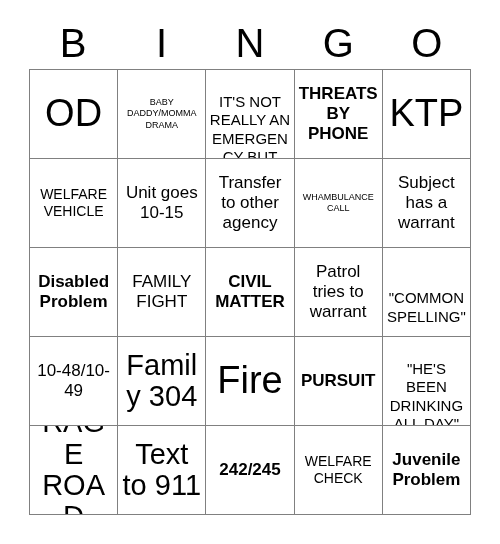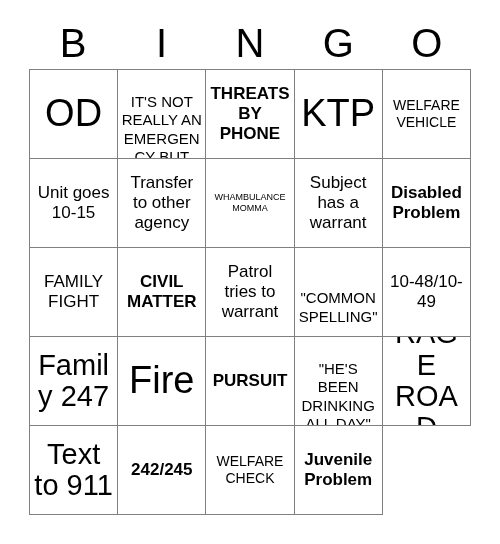--- a/index.html
+++ b/index.html
@@ -97,39 +97,42 @@
       <div class="header-letter">N</div>
       <div class="header-letter">G</div>
       <div class="header-letter">O</div>
     </div>
 
   <div id="bingo-grid">
       <div class="bingo-cell">
         <span class="cell-text fs-xxl">OD</span>
       </div>
       <div class="bingo-cell">
+        <span class="cell-text fs-xxs">BABY DADDY/MOMMA DRAMA</span>
+      </div>
+      <div class="bingo-cell">
         <span class="cell-text fs-xs">IT'S NOT REALLY AN EMERGENCY BUT</span>
       </div>
       <div class="bingo-cell">
         <span class="cell-text fs-md">THREATS BY PHONE</span>
       </div>
       <div class="bingo-cell">
         <span class="cell-text fs-xxl">KTP</span>
       </div>
       <div class="bingo-cell">
         <span class="cell-text fs-sm">WELFARE VEHICLE</span>
       </div>
       <div class="bingo-cell">
         <span class="cell-text fs-lg">Unit goes 10-15</span>
       </div>
       <div class="bingo-cell">
         <span class="cell-text fs-lg">Transfer to other agency</span>
       </div>
       <div class="bingo-cell">
-        <span class="cell-text fs-xxs">WHAMBULANCE MOMMA</span>
+        <span class="cell-text fs-xxs">WHAMBULANCE CALL</span>
       </div>
       <div class="bingo-cell">
         <span class="cell-text fs-lg">Subject has a warrant</span>
       </div>
       <div class="bingo-cell">
         <span class="cell-text fs-md">Disabled Problem</span>
       </div>
       <div class="bingo-cell">
         <span class="cell-text fs-lg">FAMILY FIGHT</span>
       </div>
@@ -139,21 +142,21 @@
       <div class="bingo-cell">
         <span class="cell-text fs-lg">Patrol tries to warrant</span>
       </div>
       <div class="bingo-cell">
         <span class="cell-text fs-xs">"COMMON SPELLING"</span>
       </div>
       <div class="bingo-cell">
         <span class="cell-text fs-lg">10-48/10-49</span>
       </div>
       <div class="bingo-cell">
-        <span class="cell-text fs-xl">Family 247</span>
+        <span class="cell-text fs-xl">Family 304</span>
       </div>
       <div class="bingo-cell">
         <span class="cell-text fs-xxl">Fire</span>
       </div>
       <div class="bingo-cell">
         <span class="cell-text fs-md">PURSUIT</span>
       </div>
       <div class="bingo-cell">
         <span class="cell-text fs-xs">"HE'S BEEN DRINKING ALL DAY"</span>
       </div>

